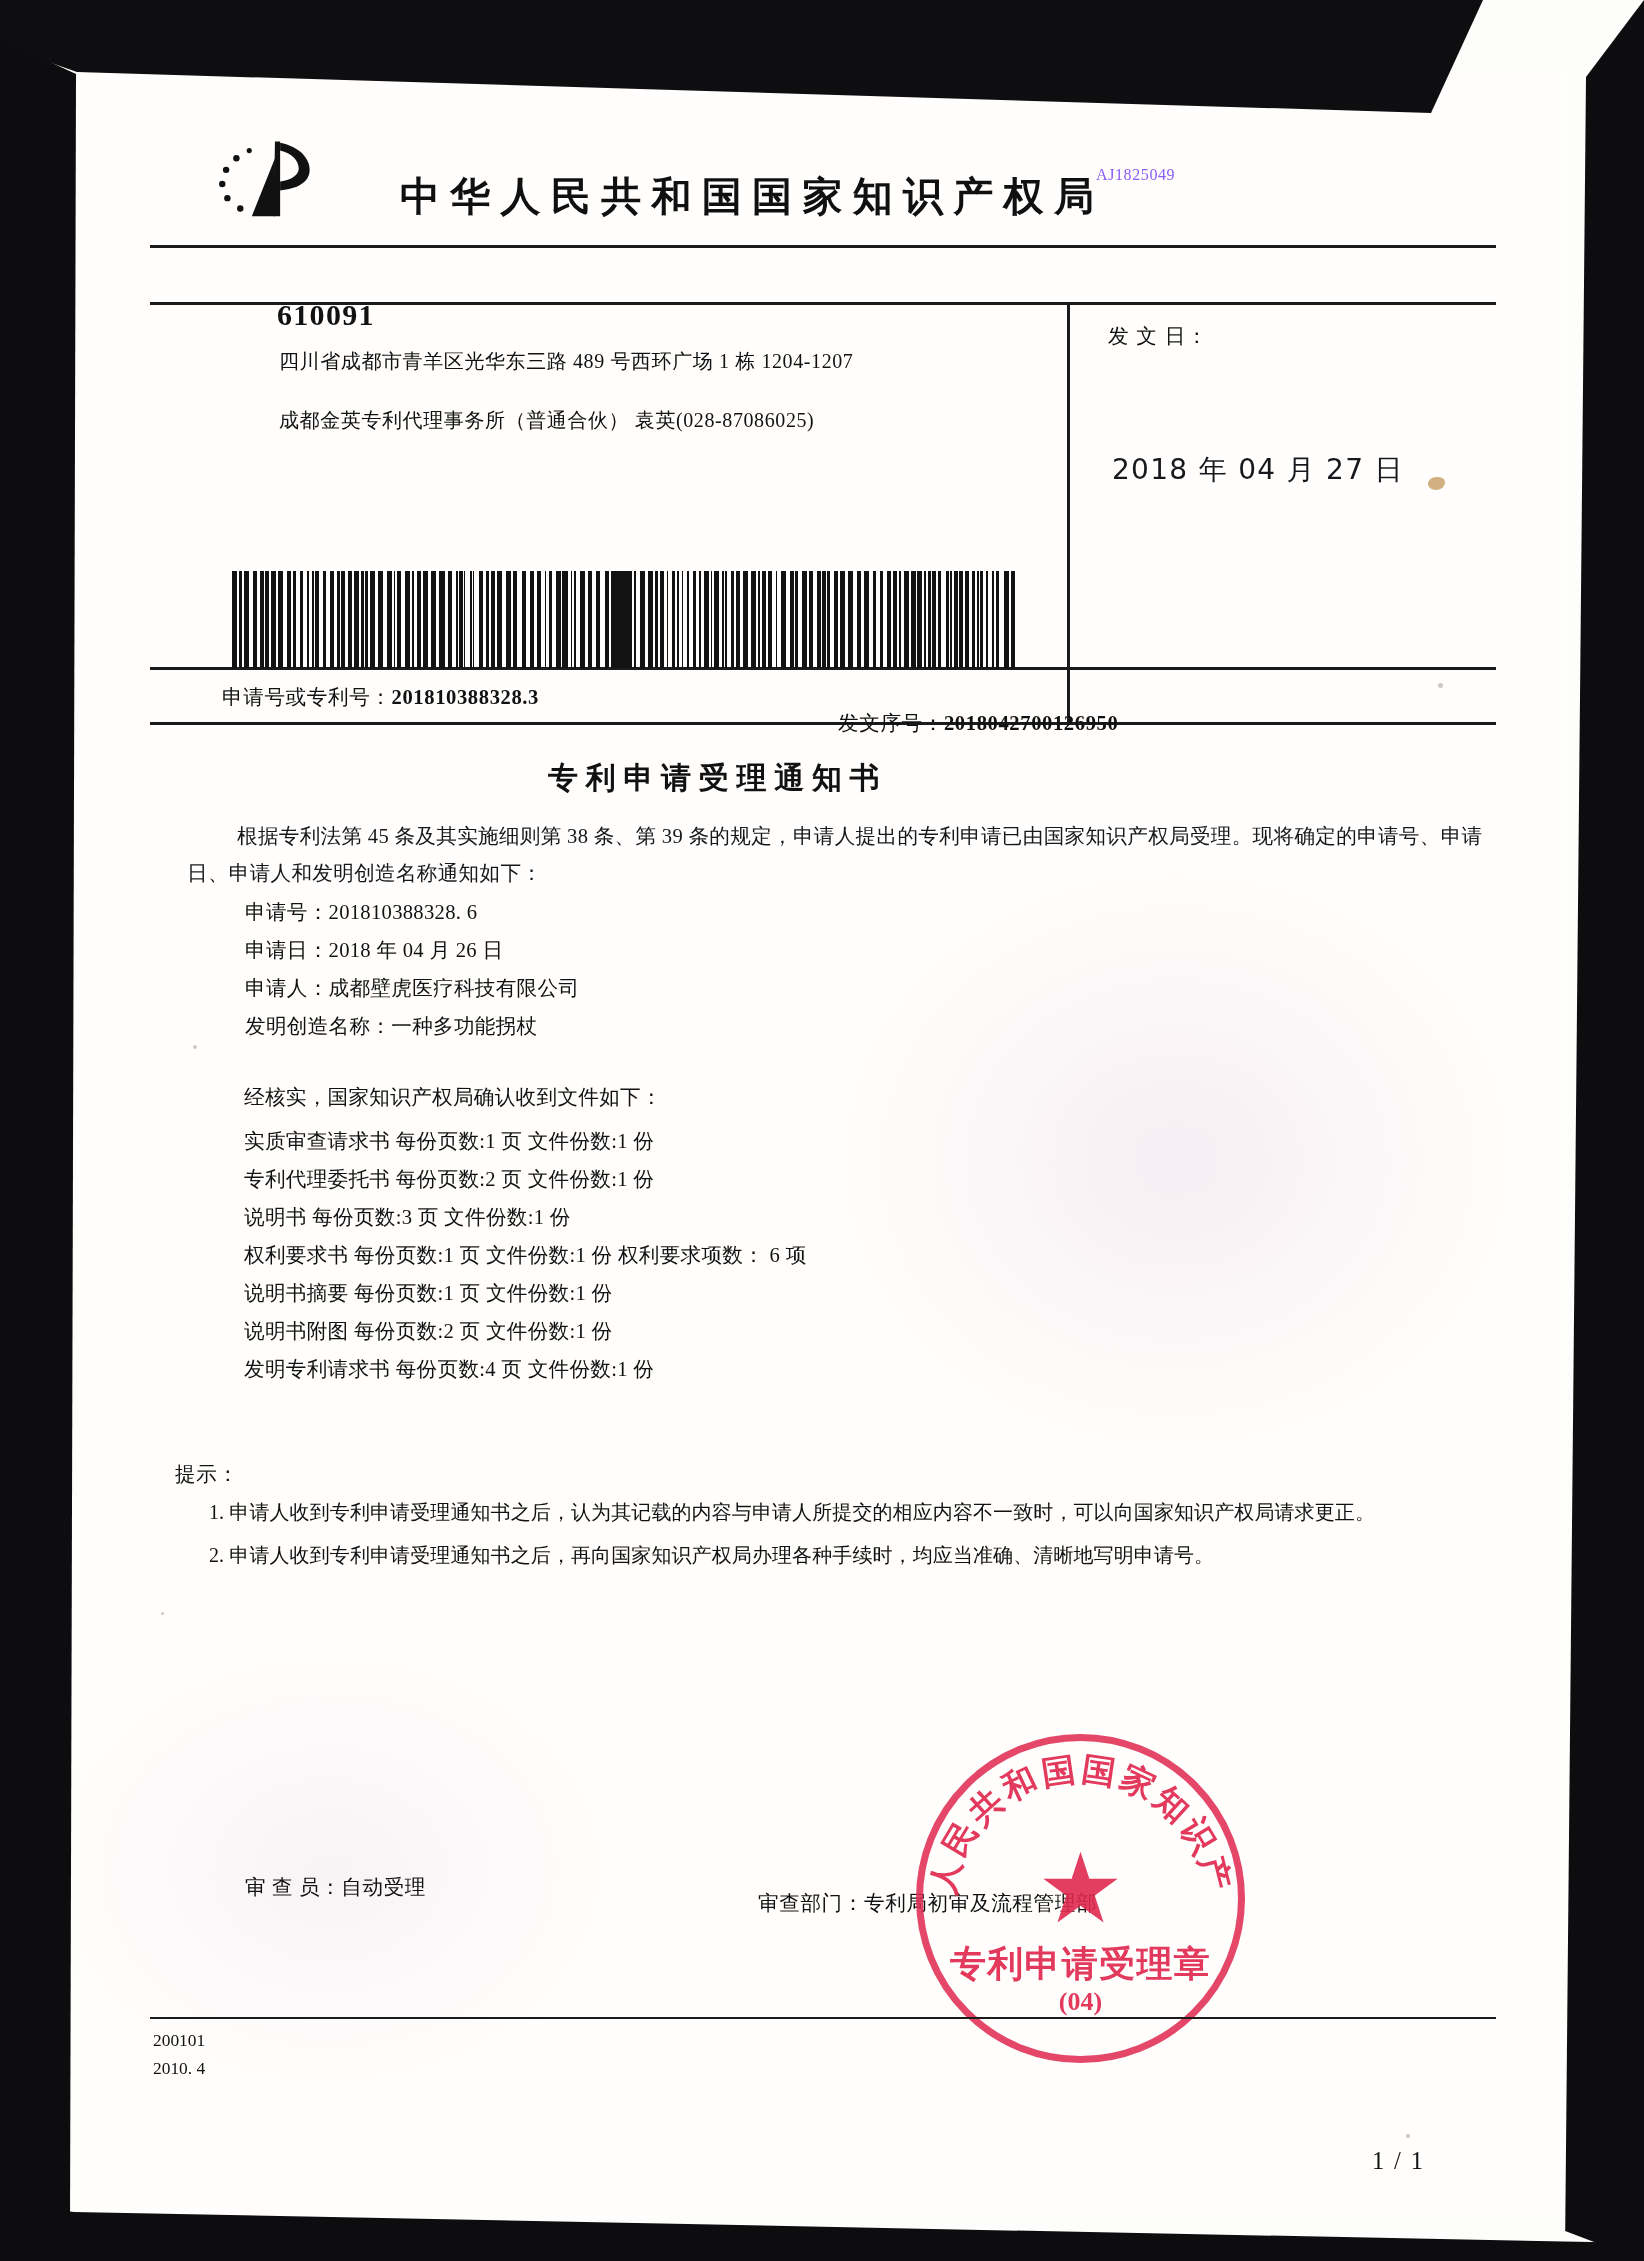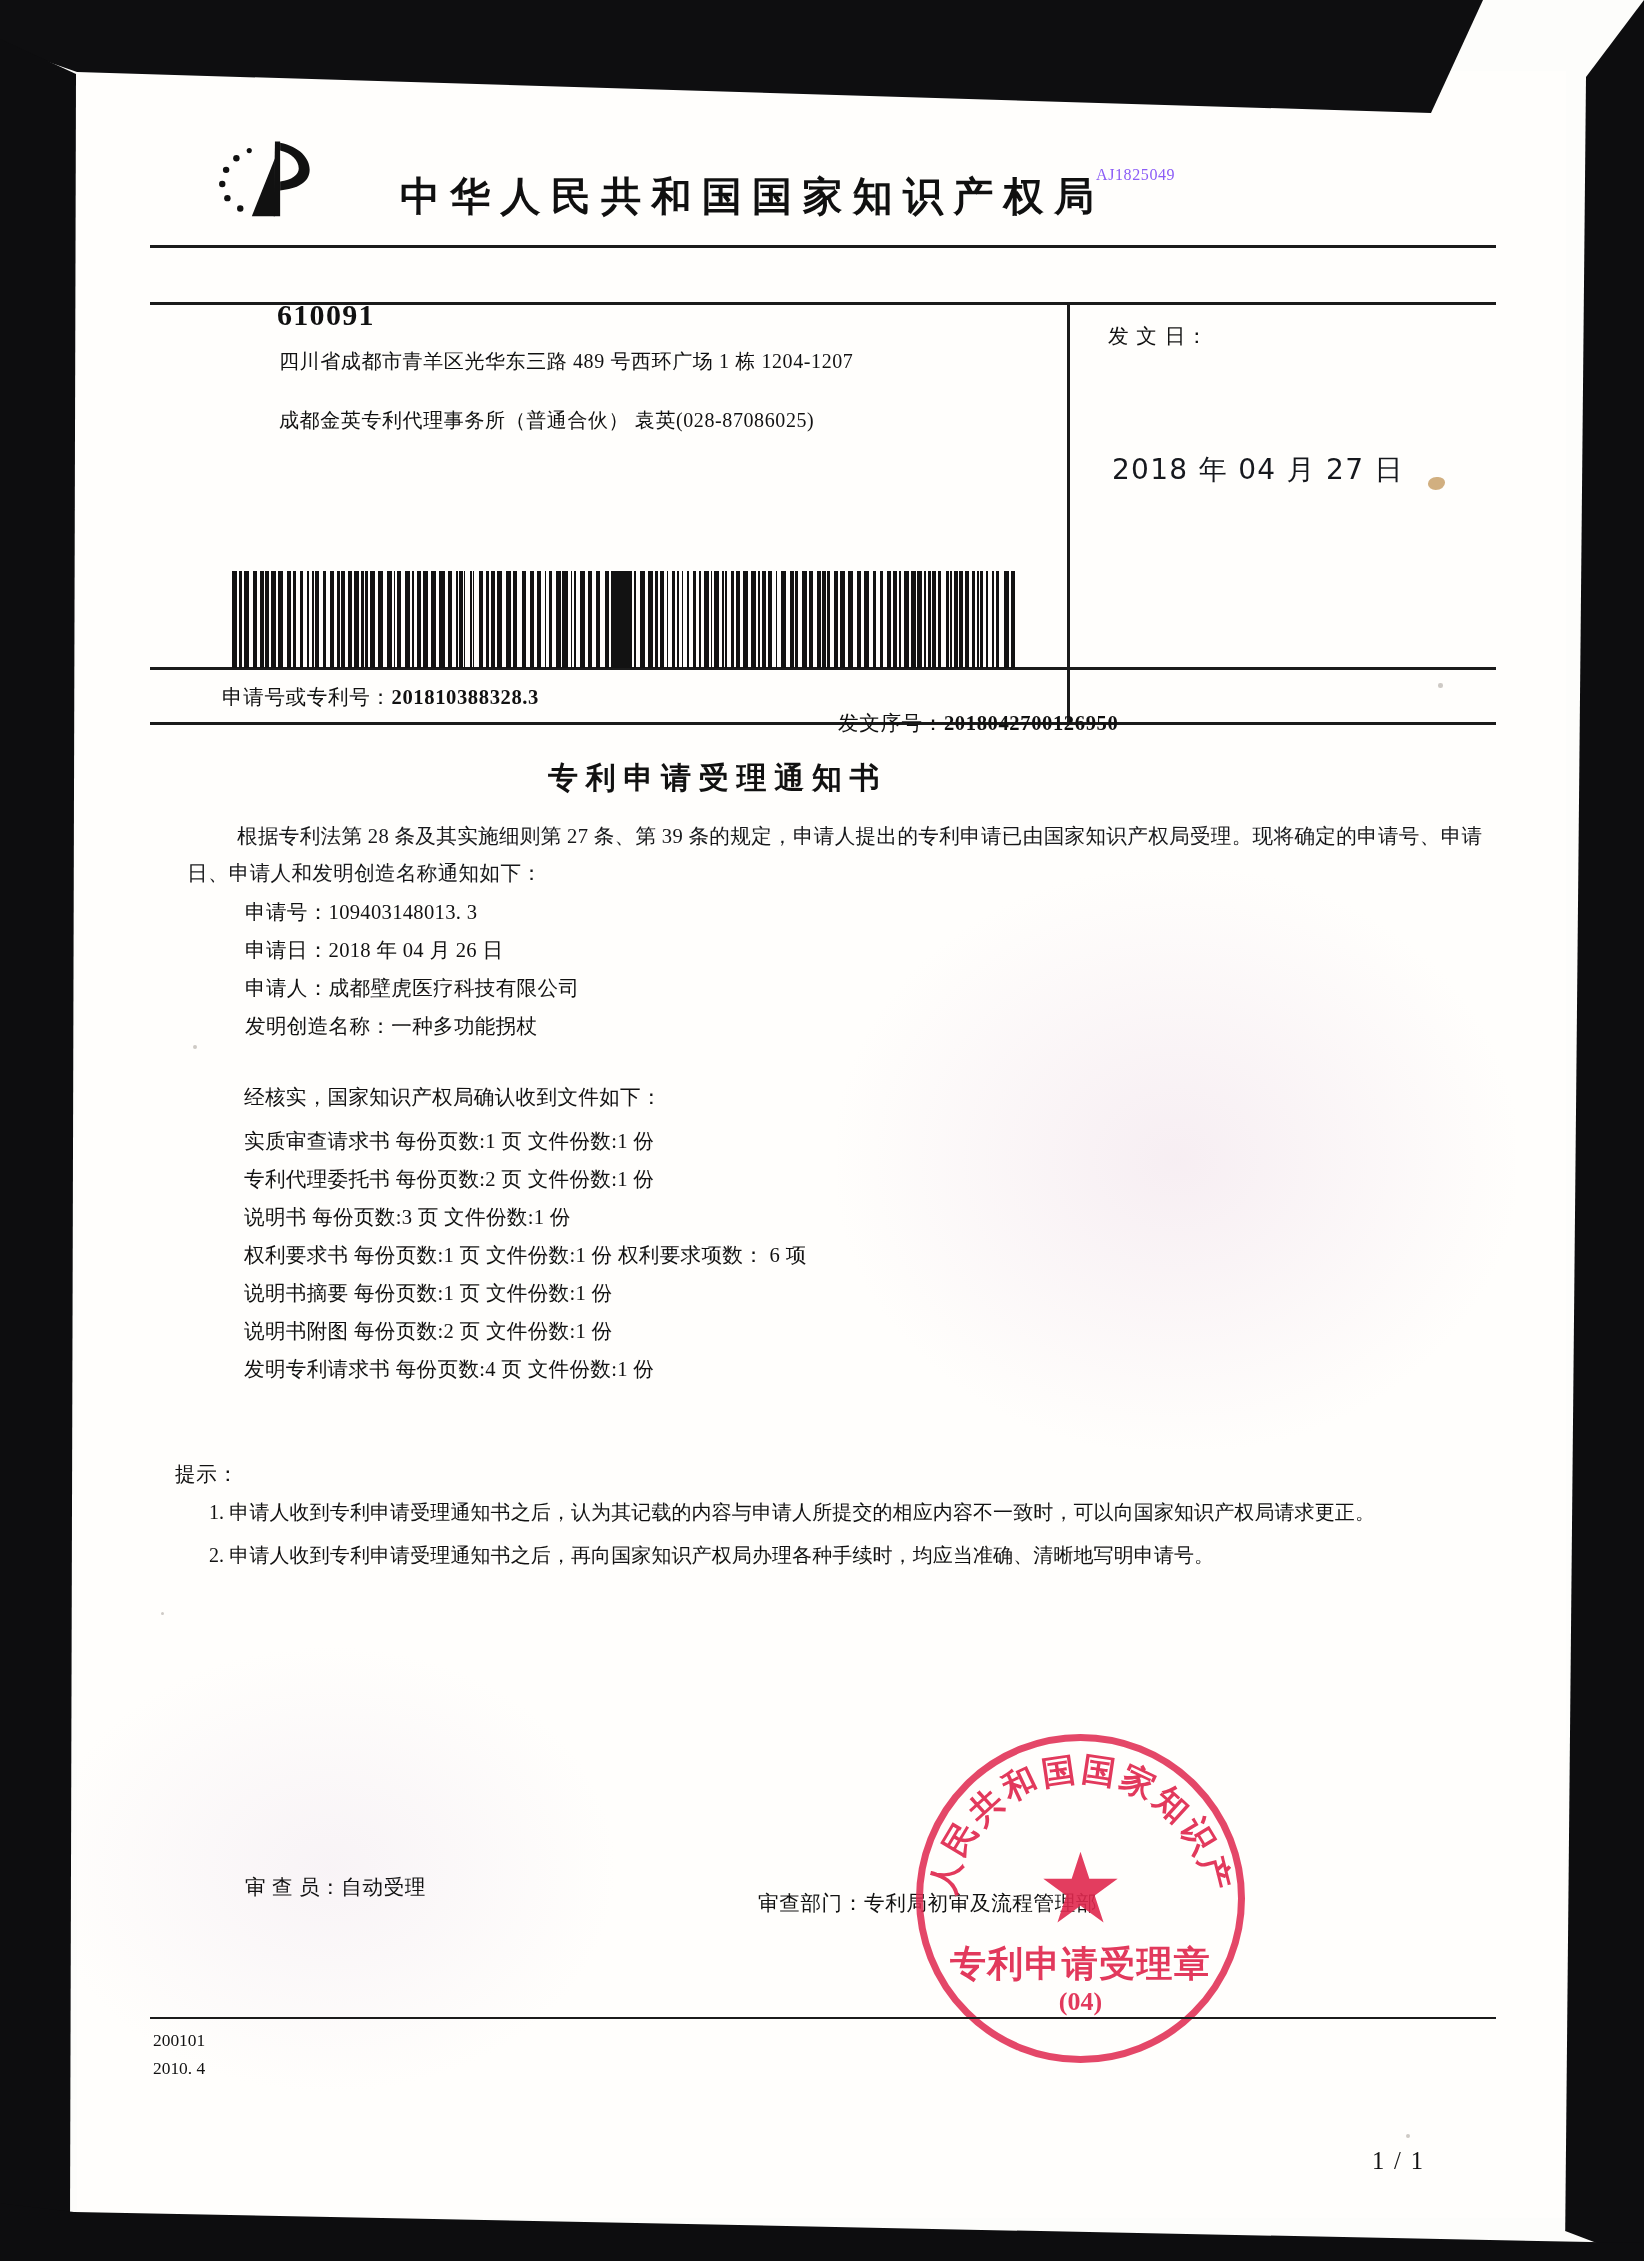--- a/index.html
+++ b/index.html
@@ -433,24 +433,24 @@
 
   <div class="appno">
     <span>申请号或专利号：</span><b>201810388328.3</b>
   </div>
   <div class="serial">
     <span>发文序号：</span><b>2018042700126950</b>
   </div>
 
   <div class="doc-title">专利申请受理通知书</div>
 
-  <div class="para">根据专利法第 28 条及其实施细则第 27 条、第 39 条的规定，申请人提出的专利申请已由国家知识产权局受理。现将确定的申请号、申请日、申请人和发明创造名称通知如下：</div>
+  <div class="para">根据专利法第 45 条及其实施细则第 38 条、第 39 条的规定，申请人提出的专利申请已由国家知识产权局受理。现将确定的申请号、申请日、申请人和发明创造名称通知如下：</div>
 
   <div class="fields">
-    <div>申请号：109403148013. 3</div>
+    <div>申请号：201810388328. 6</div>
     <div>申请日：2018 年 04 月 26 日</div>
     <div>申请人：成都壁虎医疗科技有限公司</div>
     <div>发明创造名称：一种多功能拐杖</div>
   </div>
 
   <div class="docs-head">经核实，国家知识产权局确认收到文件如下：</div>
   <div class="docs-list">
     <div>实质审查请求书 每份页数:1 页 文件份数:1 份</div>
     <div>专利代理委托书 每份页数:2 页 文件份数:1 份</div>
     <div>说明书 每份页数:3 页  文件份数:1 份</div>

